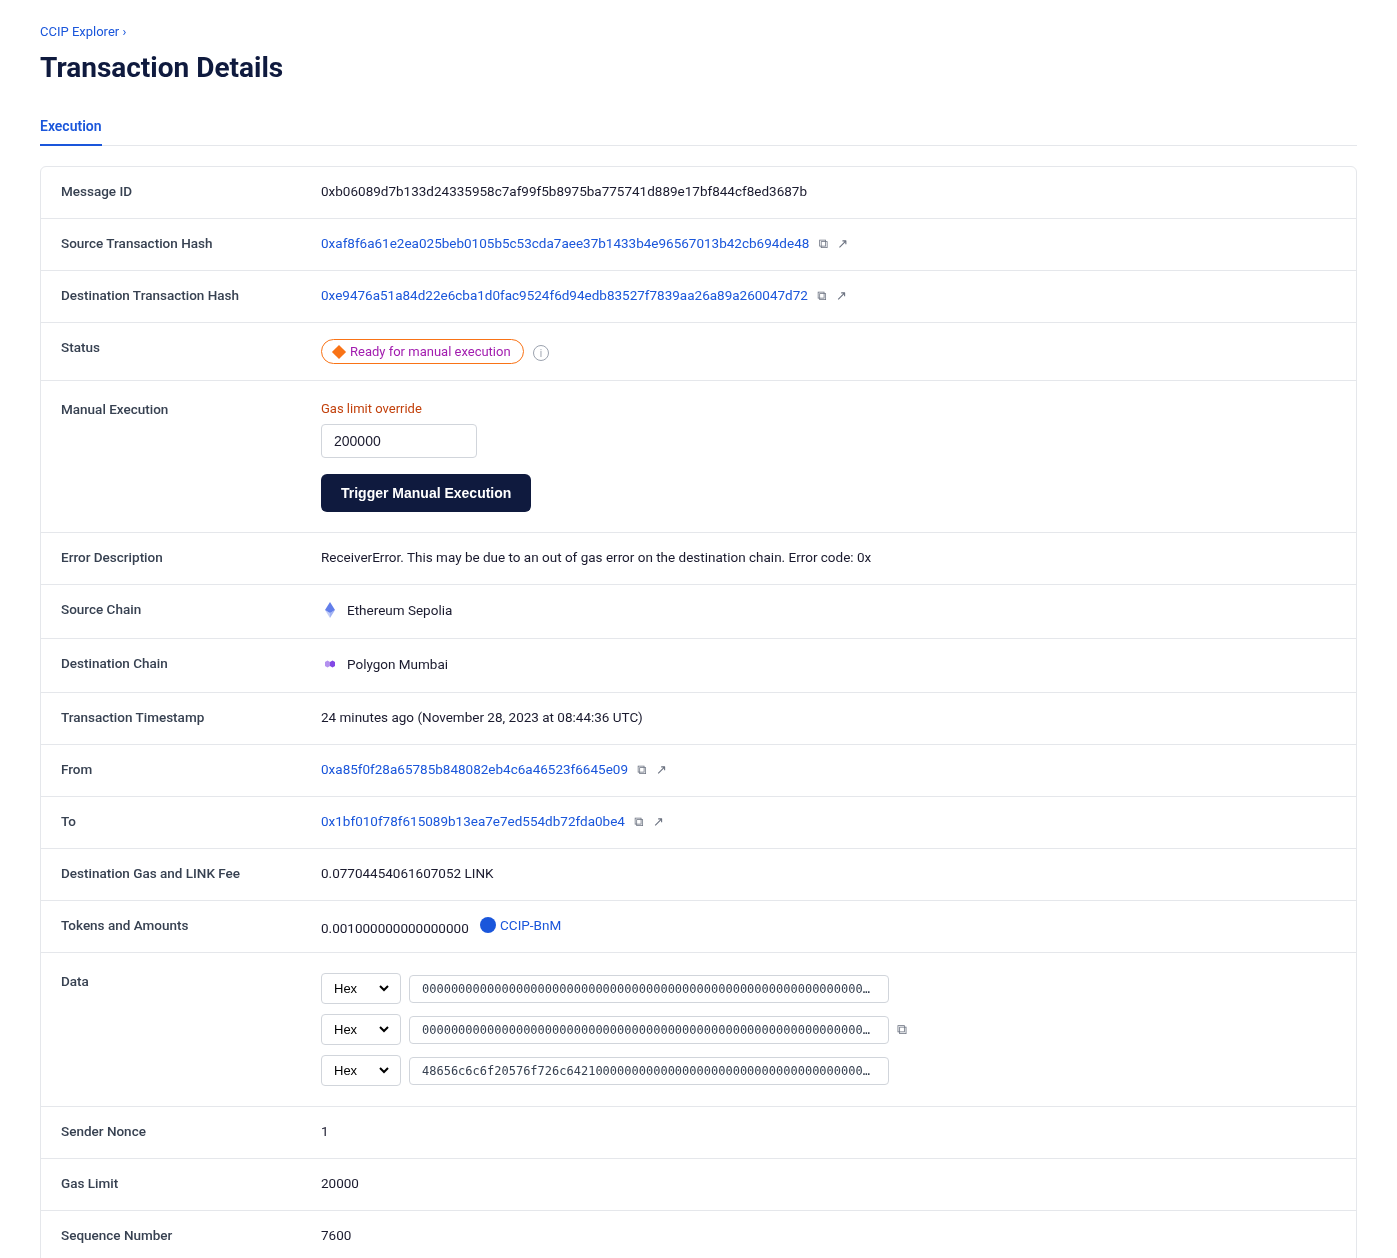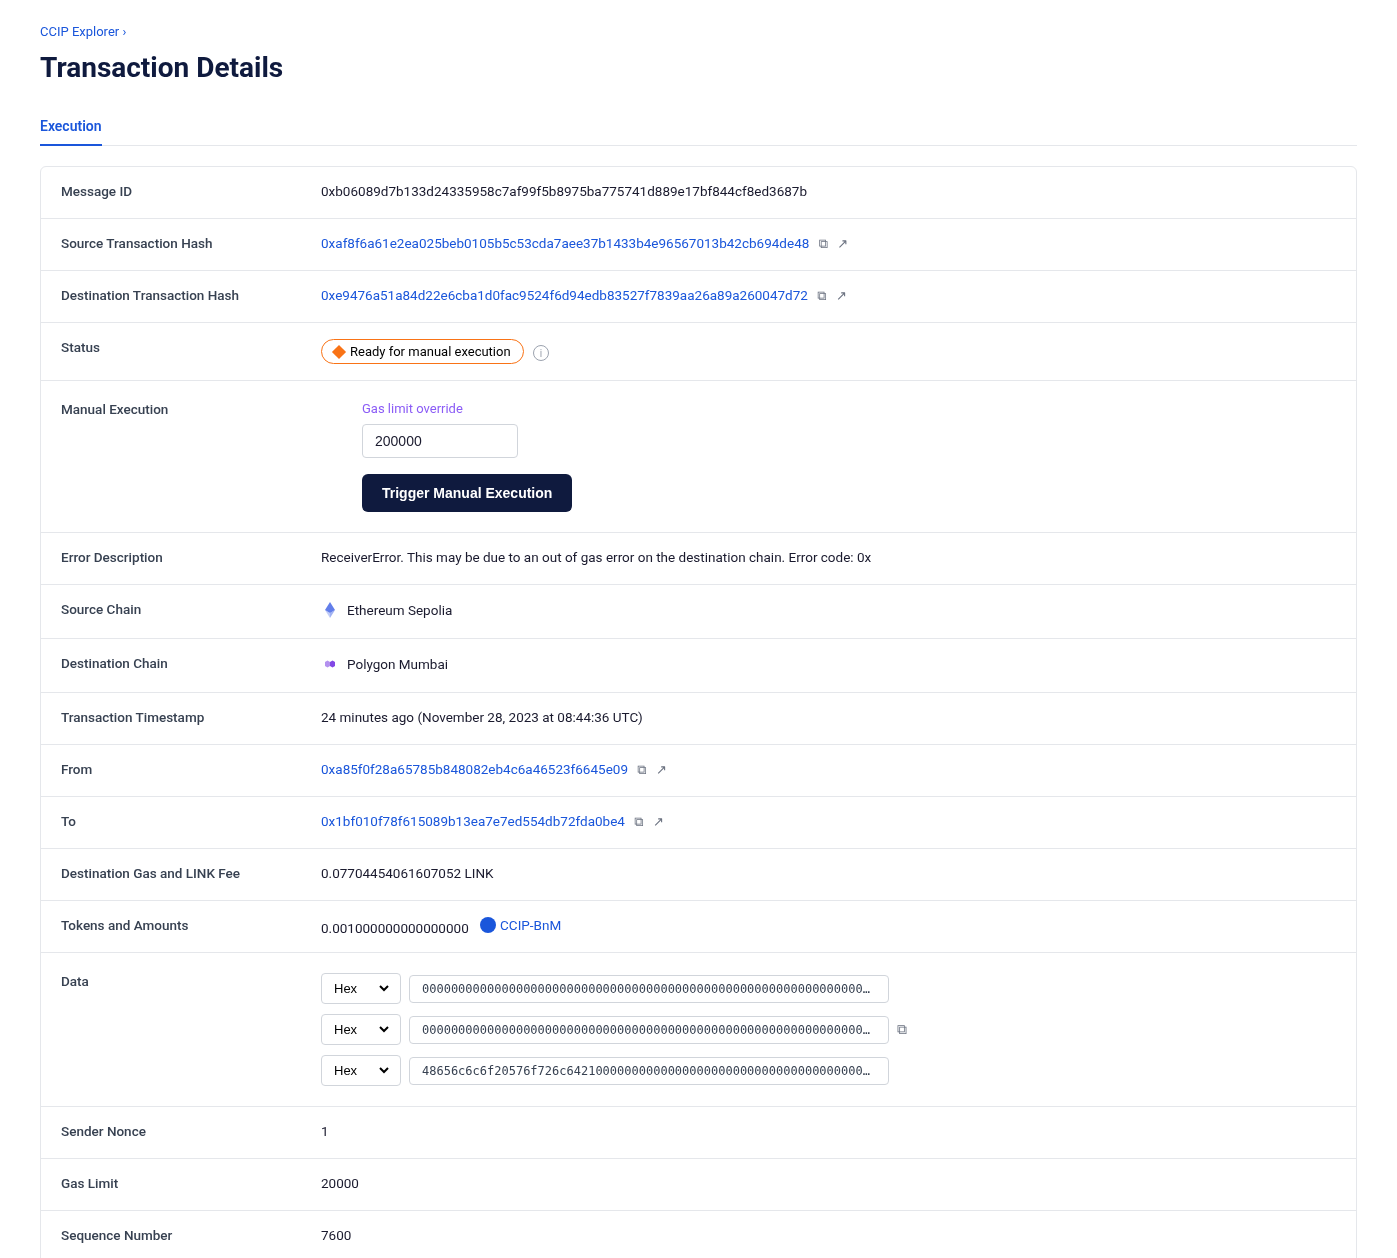--- a/index.html
+++ b/index.html
@@ -84,21 +84,21 @@
       color: #6b7280;
       font-size: 13px;
     }
     .status-badge {
       display: inline-flex;
       align-items: center;
       gap: 6px;
       border: 1px solid #f97316;
       border-radius: 20px;
       padding: 4px 12px;
-      color: #000000;
+      color: #a21caf;
       font-size: 13px;
     }
     .status-badge .diamond {
       width: 10px;
       height: 10px;
       background: #f97316;
       transform: rotate(45deg);
       display: inline-block;
       flex-shrink: 0;
     }
@@ -113,21 +113,21 @@
       color: #9ca3af;
       font-size: 10px;
       margin-left: 6px;
       cursor: pointer;
     }
     .manual-execution-cell {
       padding: 20px 20px;
     }
     .gas-override-label {
       font-size: 13px;
-      color: #8b5cf6;
+      color: #c2410c;
       margin-bottom: 8px;
     }
     .gas-input {
       width: 156px;
       border: 1px solid #d1d5db;
       border-radius: 4px;
       padding: 8px 12px;
       font-size: 14px;
       color: #1a1a2e;
       outline: none;
@@ -269,21 +269,21 @@
     <div class="row-label">Status</div>
     <div class="row-value">
       <span class="status-badge">
         <span class="diamond"></span>
         <span>Ready for manual execution</span>
       </span>
       <span class="info-icon">i</span>
     </div>
   </div>
 
-  <div class="table-row" style="align-items: flex-start; gap: 41px;">
+  <div class="table-row" style="align-items: flex-start;">
     <div class="row-label" style="padding-top: 20px;">Manual Execution</div>
     <div class="manual-execution-cell">
       <div class="gas-override-label">Gas limit override</div>
       <input class="gas-input" type="text" value="200000" style="">
       <button class="trigger-btn">Trigger Manual Execution</button>
     </div>
   </div>
 
   <div class="table-row">
     <div class="row-label">Error Description</div>

